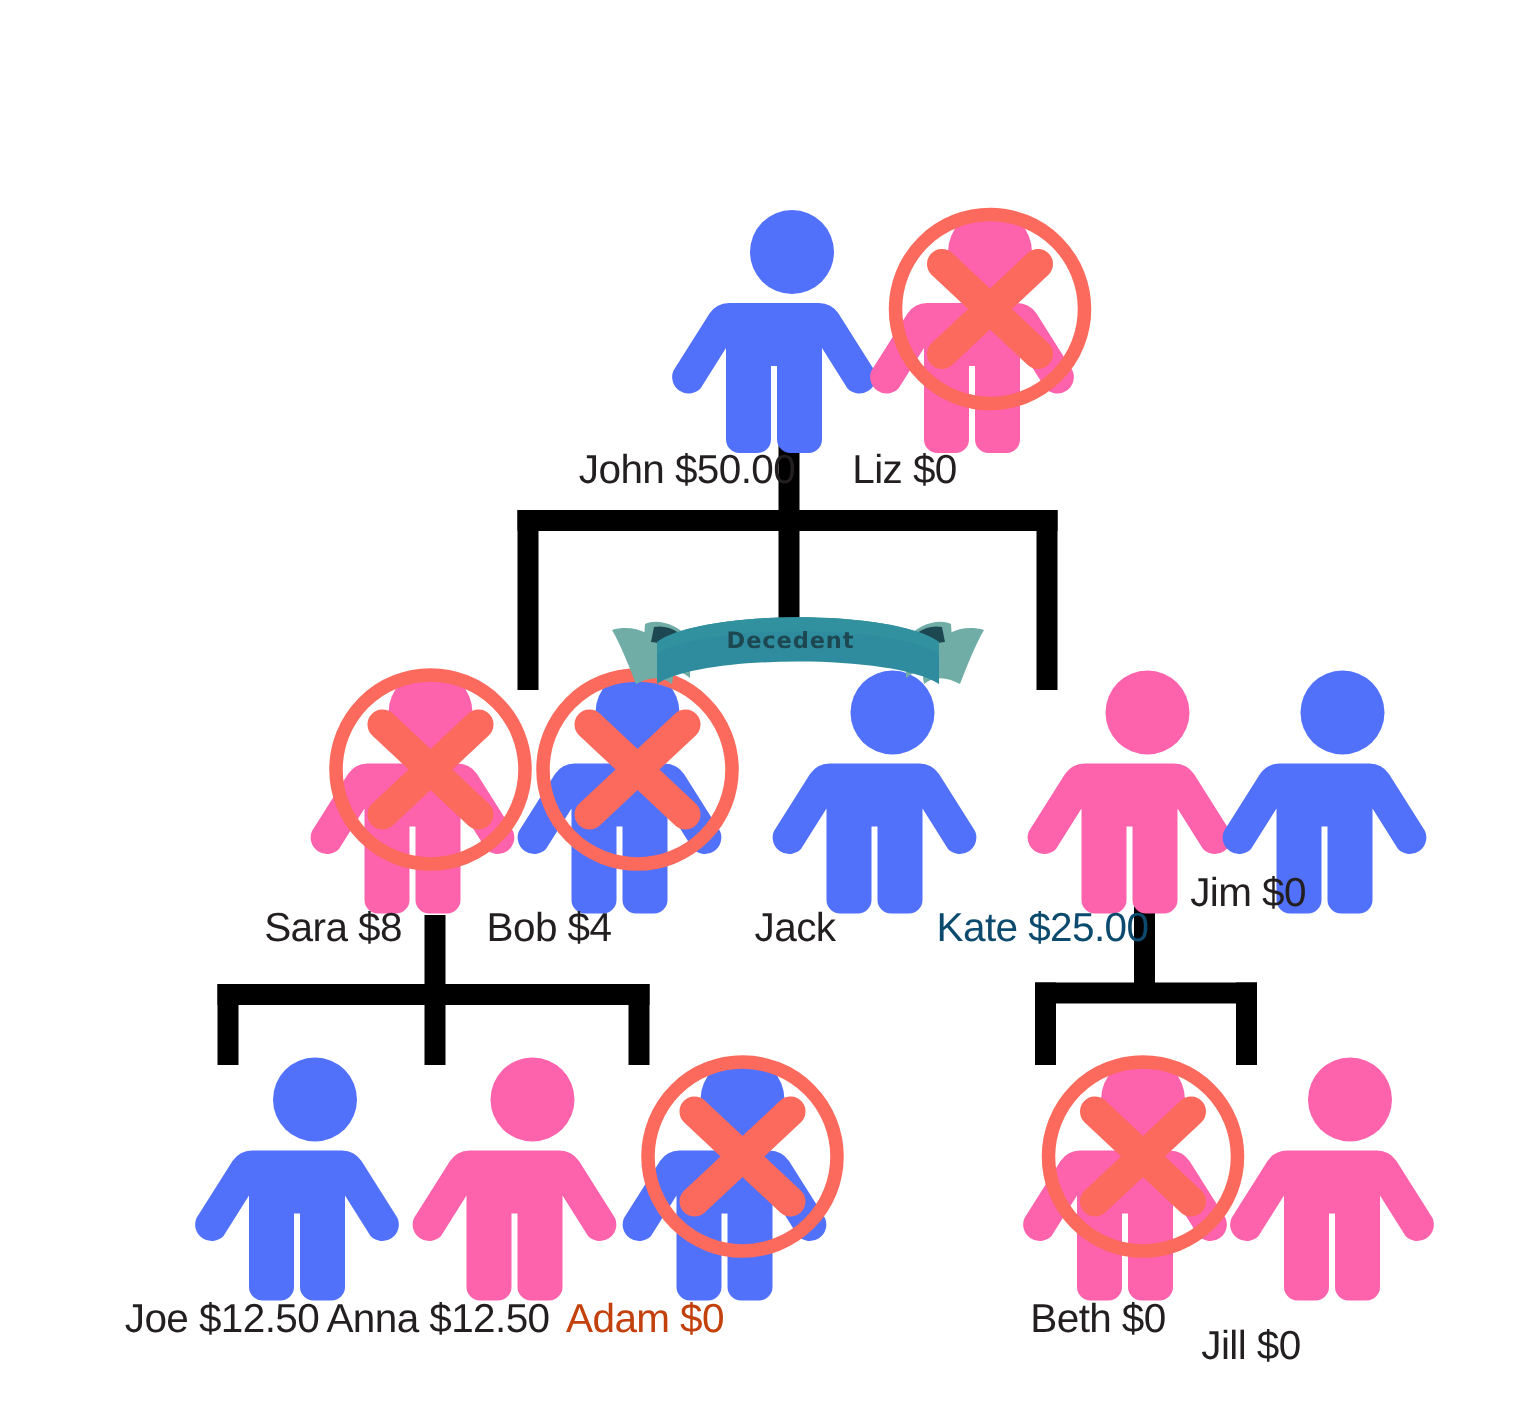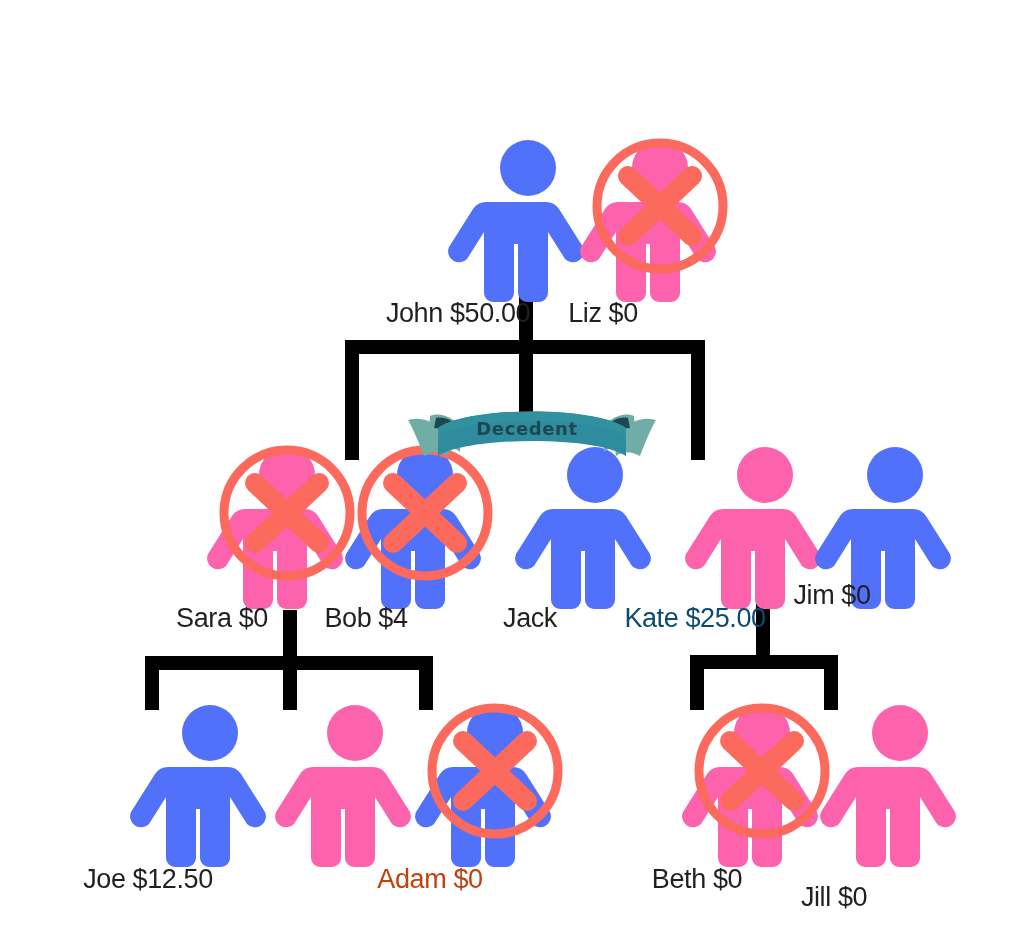--- a/index.html
+++ b/index.html
@@ -22,21 +22,21 @@
     white-space:nowrap;
     transform:translateX(-50%);
     letter-spacing:-0.4px;
     line-height:1;
   }
   .conn{position:absolute;background:#000000;}
   .ribbon{position:absolute;}
   .ribbon-text{
     position:absolute;
     color:#1d4852;
-    font-size:18px;
+    font-size:15px;
     font-weight:bold;
     letter-spacing:0.6px;
     white-space:nowrap;
     transform:translateX(-50%);
     font-family:"DejaVu Sans",sans-serif;
   }
 </style>
 </head>
 <body>
 
@@ -193,24 +193,25 @@
       <path d="M220 12 C210 10 200 16 194 26 L198 38 C206 28 214 22 222 22 Z" fill="#1d4852"></path>
       <path d="M30 22 C60 0 188 0 218 22 L218 50 C188 30 60 30 30 50 Z" fill="#2f8c9e"></path>
       <path d="M30 22 C60 0 188 0 218 22 L218 30 C188 10 60 10 30 30 Z" fill="#31919f"></path>
     </svg>
   </div>
   <div class="ribbon-text" id="ribbon-text" style="left: 527px; top: 418px;">Decedent</div>
 
   <div class="layer" id="label-layer">
       <div class="label" style="left: 458px; top: 300px; color: rgb(35, 31, 32);">John $50.00</div>
       <div class="label" style="left: 592px; top: 300px; color: rgb(35, 31, 32); margin-left: 11px;">Liz $0</div>
-      <div class="label" style="left: 222px; top: 605px; color: rgb(35, 31, 32);">Sara $0</div>
+      <div class="label" style="left: 222px; top: 605px; color: rgb(35, 31, 32);">Sara $8</div>
       <div class="label" style="left: 366px; top: 605px; color: rgb(35, 31, 32);">Bob $4</div>
       <div class="label" style="left: 530px; top: 605px; color: rgb(35, 31, 32);">Jack</div>
       <div class="label" style="left: 695px; top: 605px; color: #0c4a6e;">Kate $25.00</div>
       <div class="label" style="left: 832px; top: 582px; color: rgb(35, 31, 32);">Jim $0</div>
       <div class="label" style="left: 148px; top: 866px; color: rgb(35, 31, 32);">Joe $12.50</div>
+      <div class="label" style="left: 292px; top: 866px; color: rgb(35, 31, 32);">Anna $12.50</div>
       <div class="label" style="left: 430px; top: 866px; color: #c2410c;">Adam $0</div>
-      <div class="label" style="left: 697px; top: 866px; color: rgb(35, 31, 32);">Beth $0</div>
+      <div class="label" style="left: 732px; top: 866px; color: rgb(35, 31, 32);">Beth $0</div>
       <div class="label" style="left: 834px; top: 866px; color: rgb(35, 31, 32); margin-top: 18px;">Jill $0</div>
     </div>
 
 </div>
 
 </body></html>

